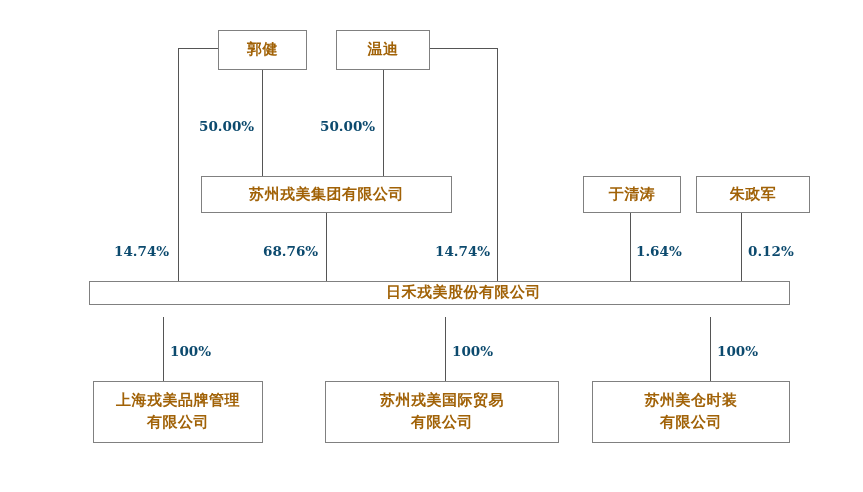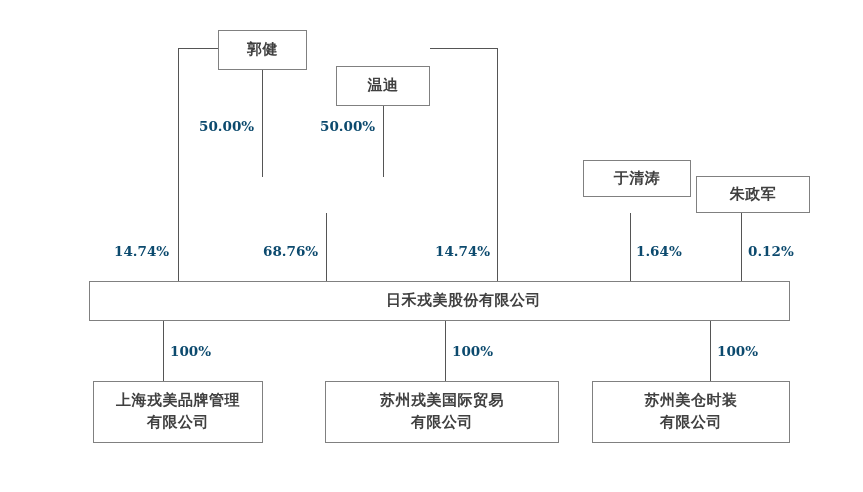--- a/index.html
+++ b/index.html
@@ -19,21 +19,21 @@
   
   .node {
     position: absolute;
     box-sizing: border-box;
     border: 1px solid #808080;
     background: #ffffff;
     display: flex;
     align-items: center;
     justify-content: center;
     text-align: center;
-    color: #404040;
+    color: #a16207;
     font-weight: bold;
     font-size: 15px;
     line-height: 1.45;
     letter-spacing: 0.5px;
     z-index: 3;
   }
   .node .txt { display: block; white-space: pre-line; }
 
   
   .vline {
@@ -83,34 +83,37 @@
   <div class="vline" style="left:741px; top:213px; height:69px;"></div>
 
   <div class="vline" style="left:163px; top:317px; height:65px;"></div>
   <div class="vline" style="left:445px; top:317px; height:65px;"></div>
   <div class="vline" style="left:710px; top:317px; height:65px;"></div>
 
   <div class="node" style="left:218px; top:30px; width:89px; height:40px;">
     <span class="txt">郭健</span>
   </div>
 
-  <div class="node" style="left:336px; top:30px; width:94px; height:40px;margin-top:36px;">
+  <div class="node" style="left:336px; top:30px; width:94px; height:40px;">
     <span class="txt">温迪</span>
   </div>
 
+  <div class="node" style="left:201px; top:176px; width:251px; height:37px;">
+    <span class="txt">苏州戎美集团有限公司</span>
+  </div>
 
-  <div class="node" style="left:583px; top:160px; width:108px; height:37px;">
+  <div class="node" style="left:583px; top:176px; width:98px; height:37px;">
     <span class="txt">于清涛</span>
   </div>
 
   <div class="node" style="left:696px; top:176px; width:114px; height:37px;">
     <span class="txt">朱政军</span>
   </div>
 
-  <div class="node" style="left:89px; top:281px; width:701px; height:40px;padding-left:48px;">
+  <div class="node" style="left:89px; top:281px; width:701px; height:24px;padding-left:48px;">
     <span class="txt">日禾戎美股份有限公司</span>
   </div>
 
   <div class="node" style="left:93px; top:381px; width:170px; height:62px;">
     <span class="txt">上海戎美品牌管理
 有限公司</span>
   </div>
 
   <div class="node" style="left:325px; top:381px; width:234px; height:62px;">
     <span class="txt">苏州戎美国际贸易

